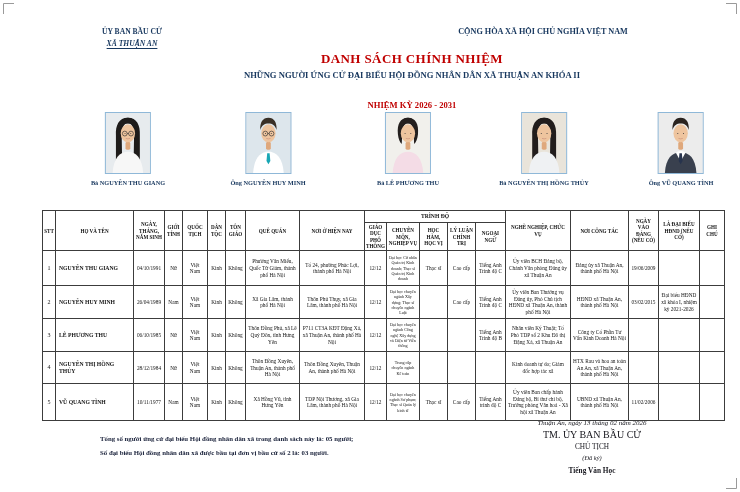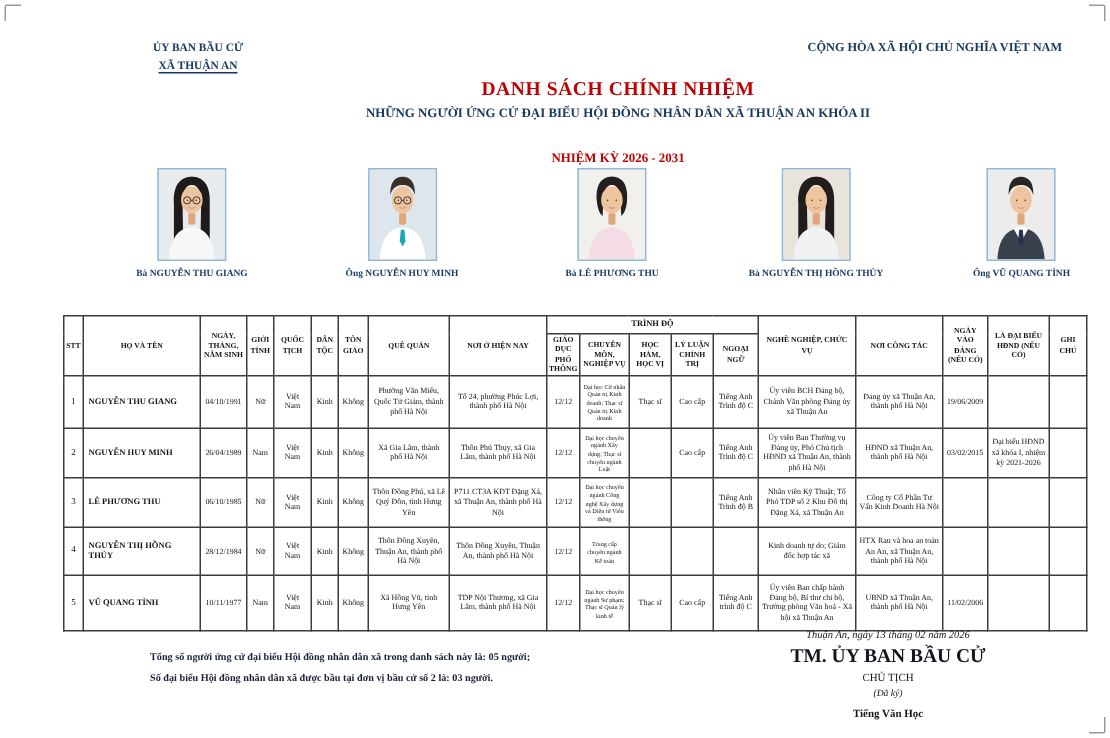--- a/index.html
+++ b/index.html
@@ -5,24 +5,24 @@
   html,body{margin:0;padding:0;background:#ffffff;}
   .page{position:relative;width:740px;height:492px;background:#ffffff;overflow:hidden;
         font-family:"Liberation Serif", serif;color:#111;border-radius:12px;}
   .crop{position:absolute;width:10px;height:10px;}
   .crop.tl{left:3px;top:3px;border-left:1px solid #9a9a9a;border-top:1px solid #9a9a9a;}
   .crop.tr{right:3px;top:3px;border-right:1px solid #9a9a9a;border-top:1px solid #9a9a9a;}
   .crop.br{right:3px;bottom:3px;border-right:1px solid #9a9a9a;border-bottom:1px solid #9a9a9a;}
 
   .hdr-left{position:absolute;top:26px;left:52px;width:160px;text-align:center;
             color:var(--navy,#17375E);font-weight:bold;font-size:7.6px;line-height:1.55;}
-  .hdr-left .l2{text-decoration:underline;text-underline-offset:2px;}
+  .hdr-left .l2{text-decoration:underline;text-underline-offset:2px;font-style:italic;}
   .hdr-right{position:absolute;top:26px;left:378px;width:330px;text-align:center;
              color:var(--navy,#17375E);font-weight:bold;line-height:1.5;}
-  .hdr-right .r1{font-size:8.2px;text-align:right;}
+  .hdr-right .r1{font-size:8.2px;}
   .hdr-right .r2{font-size:7.6px;text-decoration:underline;text-underline-offset:2px;}
 
   .title-wrap{position:absolute;top:51px;left:84px;right:0;text-align:center;}
   .title-main{color:var(--red,#C00000);font-weight:bold;font-size:13px;letter-spacing:.4px;}
   .title-sub1{color:var(--navy,#17375E);font-weight:bold;font-size:8.6px;margin-top:3px;}
   .title-sub2{color:var(--red,#C00000);font-weight:bold;font-size:8.6px;margin-top:20px;}
   .title-sub3{color:var(--red,#C00000);font-weight:bold;font-size:7.6px;margin-top:2px;}
 
   #photos-row{position:absolute;top:112px;left:0;width:740px;height:94px;}
   figure.cand{position:absolute;margin:0;transform:translateX(-50%);text-align:center;}
@@ -37,21 +37,21 @@
   th.group{height:9px;font-size:5.6px;}
   td{font-size:5.3px;padding:1px 2px;line-height:1.3;text-align:center;color:#141414;}
   td.stt{font-size:6px;}
   td.name{font-weight:bold;font-size:5.7px;text-align:left;padding-left:3px;}
   td.tiny{font-size:4.1px;line-height:1.3;}
 
   .summary{position:absolute;left:100px;top:432px;font-size:6.8px;font-weight:bold;
            color:#19213a;line-height:2.0;}
   .signature{position:absolute;left:458px;top:419px;width:268px;text-align:center;color:#15151c;}
   .sig-date{font-style:italic;font-size:7px;}
-  .sig-org{font-weight:bold;font-size:13px;margin-top:2px;}
+  .sig-org{font-weight:normal;font-size:10px;margin-top:2px;}
   .sig-title{font-weight:normal;font-size:7.3px;margin-top:2px;}
   .sig-note{font-style:italic;font-size:6.4px;margin-top:3px;}
   .sig-name{font-weight:bold;font-size:7.3px;margin-top:5px;}
 </style>
 </head>
 <body>
 
 <div class="page" style="--red: #C00000; --navy: #17375E; --photo-border: #8FB8D8;">
   <div class="crop tl"></div>
   <div class="crop tr"></div>

